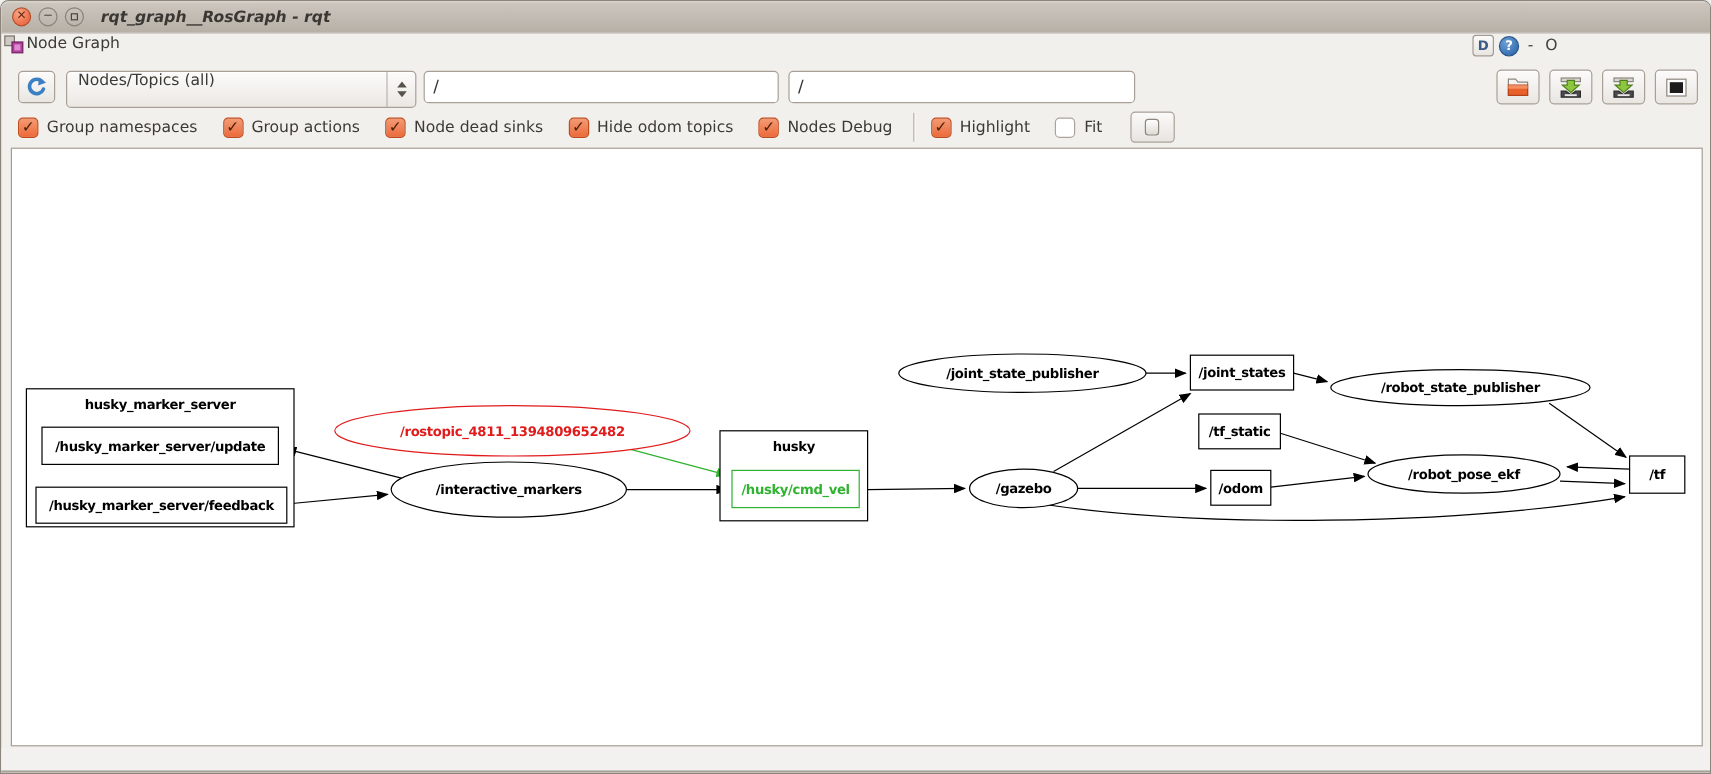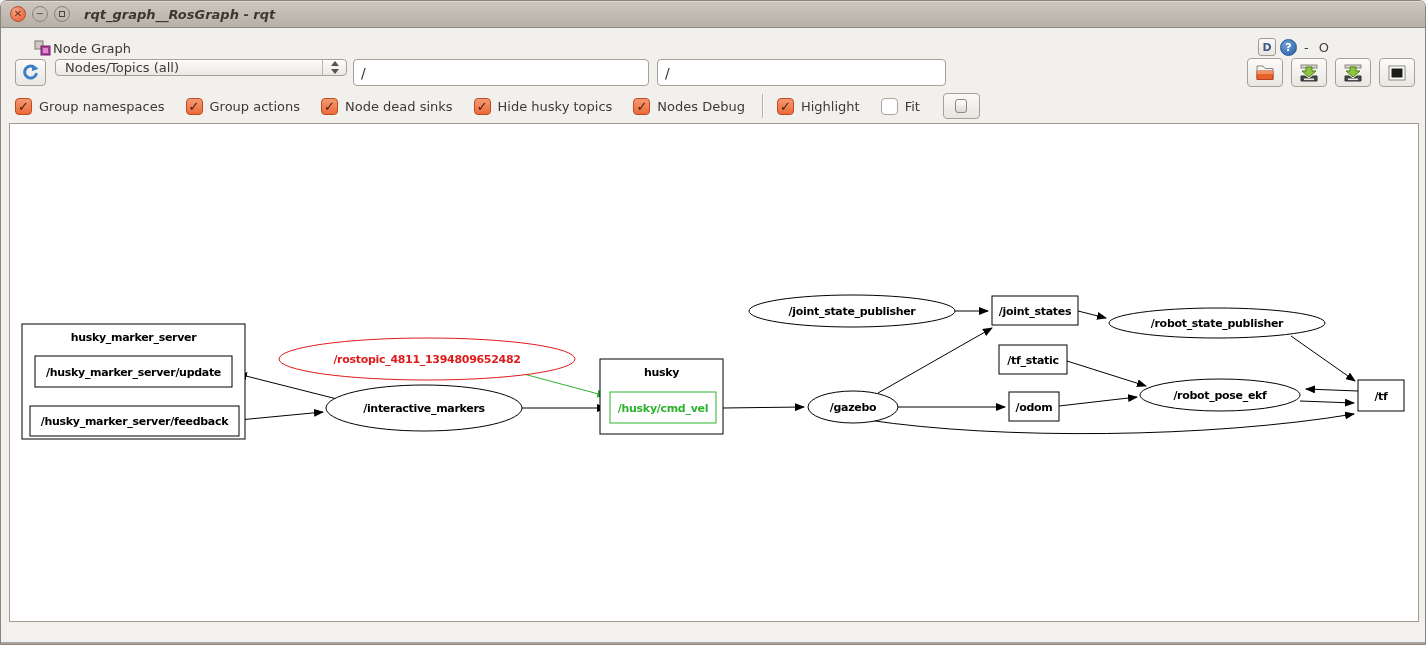--- a/index.html
+++ b/index.html
@@ -22,40 +22,40 @@
     display:flex; align-items:center; justify-content:center;
     font-size:10px; line-height:1; }
   .winbtn.close { margin-left:9px;
     background:radial-gradient(circle at 35% 30%,#f6a886,#ee7450 60%,#e2603c);
     border:1px solid #b5502e; color:#6e2a10; font-weight:bold; }
   .winbtn.plain { background:transparent; border:1px solid #89827a; color:#4a463f; }
   .winbtn .maxsq { width:6px; height:6px; border:1.5px solid #4a463f; }
   .wintitle { font-weight:bold; margin-left:14px; color:#3b3833;font-style:italic; }
   
   .dockbar { position:absolute; left:0; top:28px; width:1306px; height:27px;
-    display:flex; align-items:flex-end;margin-left:31px; }
+    display:flex; align-items:flex-start; }
   .dock-icon { width:17px; height:16px; margin-left:2px; }
   .dock-title { margin-left:2px; }
   .dock-right { margin-left:auto; display:flex; align-items:center; gap:4px; margin-right:6px; }
   .dock-d { width:18px; height:18px; border:1px solid #a29b92; border-radius:3px;
     background:linear-gradient(#fbfaf9,#e8e5e1); font-size:11px; font-weight:bold;
     display:flex; align-items:center; justify-content:center; color:#3d5a82; }
   .dock-help { width:17px; height:17px; border-radius:50%;
     background:radial-gradient(circle at 35% 30%,#6f9fd4,#3d76b8 65%,#2f5f99);
     border:1px solid #2b568b; color:#fff; font-size:11px; font-weight:bold;
     display:flex; align-items:center; justify-content:center; }
   .dock-glyph { font-size:13px; color:#44413b; padding:0 3px; }
   
   .toolbar { position:absolute; left:0; top:55px; width:1426px; height:34px; }
   .btn { position:absolute; border:1px solid #a8a097; border-radius:4px;
     background:linear-gradient(#fcfbfa,#e9e6e2);
     box-shadow:inset 0 1px 0 #fff;
     display:flex; align-items:center; justify-content:center; }
   .refresh-btn { left:14px; top:3px; width:31px; height:27px; }
-  .combo { position:absolute; left:54px; top:3px; width:292px; height:17px;
+  .combo { position:absolute; left:54px; top:3px; width:292px; height:31px;
     border:1px solid #a8a097; border-radius:4px;
     background:linear-gradient(#fcfbfa,#ebe8e4);
     box-shadow:inset 0 1px 0 #fff;
     display:flex; align-items:flex-start; }
   .combo-label { padding-left:9px; flex:1; }
   .combo-spin { width:24px; align-self:stretch; border-left:1px solid #bab3ab;
     display:flex; flex-direction:column; align-items:center; justify-content:center; gap:3px; }
   .tri-up { width:0; height:0; border-left:4px solid transparent; border-right:4px solid transparent;
     border-bottom:5px solid #57524b; }
   .tri-dn { width:0; height:0; border-left:4px solid transparent; border-right:4px solid transparent;
@@ -181,21 +181,21 @@
     <label class="opt">
       <span class="cb on">✓</span>
       <span>Group actions</span>
     </label>
     <label class="opt">
       <span class="cb on">✓</span>
       <span>Node dead sinks</span>
     </label>
     <label class="opt">
       <span class="cb on">✓</span>
-      <span>Hide husky topics</span>
+      <span>Hide odom topics</span>
     </label>
     <label class="opt">
       <span class="cb on">✓</span>
       <span>Nodes Debug</span>
     </label>
     <div class="opt-sep"></div>
     <label class="opt">
       <span class="cb on">✓</span>
       <span>Highlight</span>
     </label>

